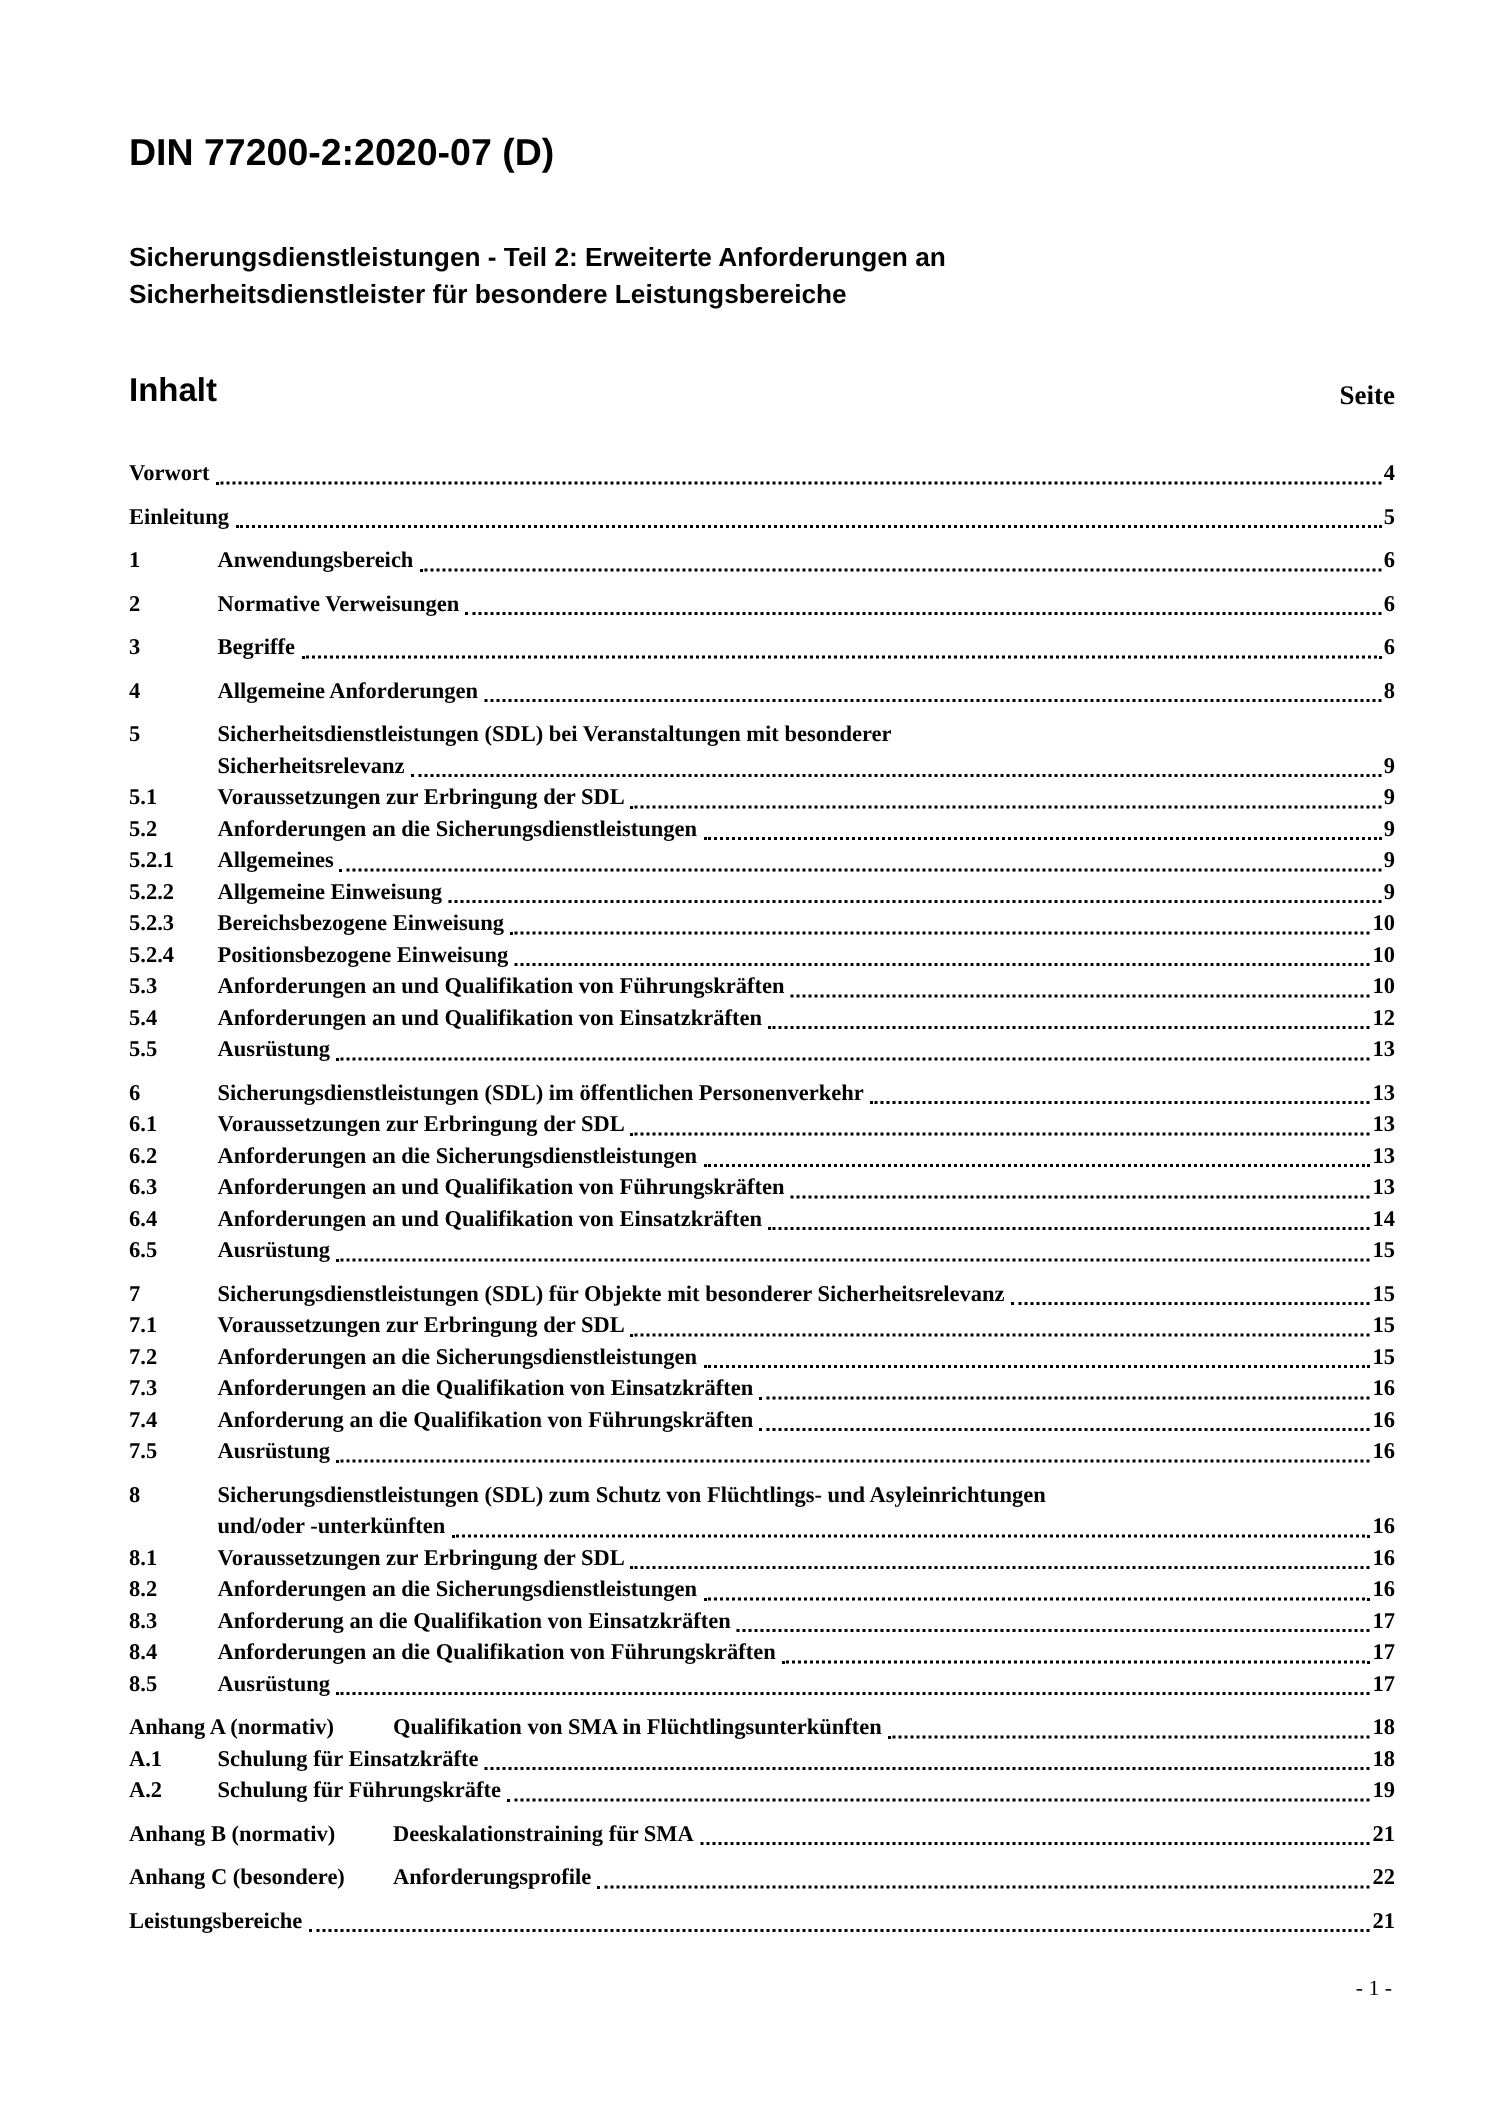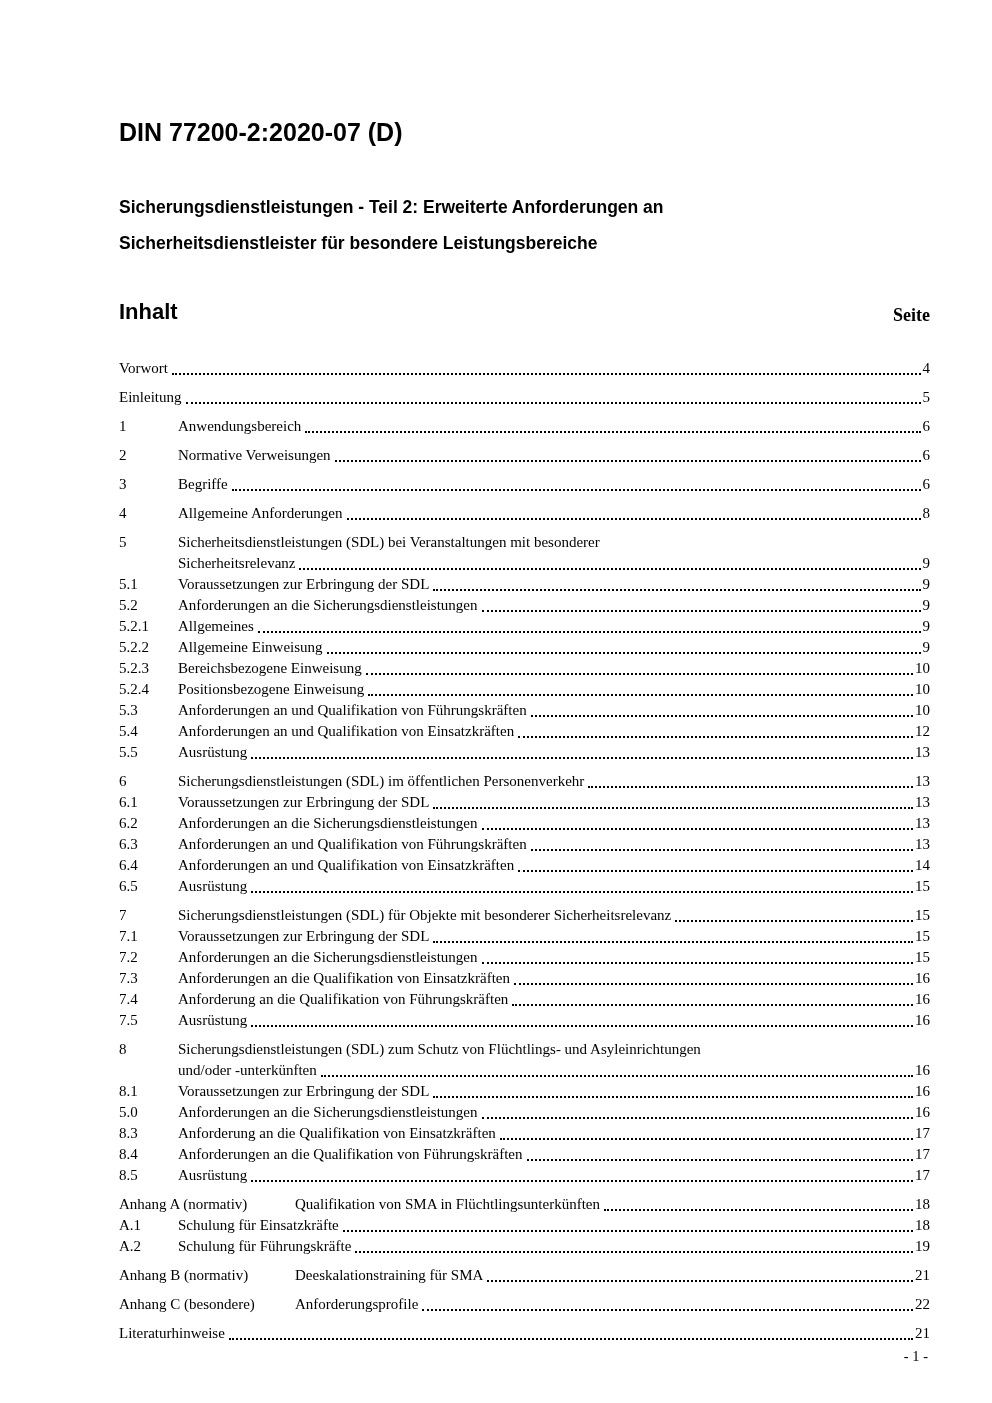--- a/index.html
+++ b/index.html
@@ -6,36 +6,35 @@
   html, body { background: #ffffff; }
   body {
     width: 992px; height: 1403px;
     position: relative;
     color: #000;
     font-family: "Liberation Serif", serif;
     overflow: hidden;
   }
   .page {
     position: absolute; inset: 0;
-    padding: 0 62px 0 119px;
-    margin-top: 30px;
+    padding: 0 62px 0 86px;
   }
   .doc-title {
     margin-top: 88px;
     font-family: "Liberation Sans", sans-serif;
     font-weight: bold;
     font-size: 25px;
     line-height: 29px;
   }
   .doc-subtitle {
     margin-top: 42px;
     font-family: "Liberation Sans", sans-serif;
     font-weight: bold;
     font-size: 17.5px;
-    line-height: 36px;
+    line-height: 25px;
     max-width: 660px;
   }
   .toc-header {
     margin-top: 38px;
     display: flex;
     justify-content: space-between;
     align-items: flex-end;
     text-align: right;
   }
   .toc-heading {
@@ -46,21 +45,21 @@
   }
   .page-col-label {
     font-weight: bold;
     font-size: 18px;
     line-height: 20px;
   }
   .toc-list { margin-top: 33px; }
   .toc-row {
     display: flex;
     font-size: 15px;
-    font-weight: normal;
+    font-weight: bold;
     line-height: 21px;
   }
   .toc-row.gap { margin-top: 8px; }
   .c1 { flex: 0 0 auto; }
   .c1.num { width: 59px; }
   .c1.anhang { width: 176px; }
   .entry-body { flex: 1 1 auto; min-width: 0; }
   .toc-line { display: flex; align-items: flex-end; }
   .toc-label { white-space: nowrap; }
   .dots {
@@ -387,21 +386,21 @@
         <span class="c1 num">8.1</span>
         <div class="entry-body">
           <div class="toc-line">
             <span class="toc-label">Voraussetzungen zur Erbringung der SDL</span>
             <span class="dots"></span>
             <span class="pagenum">16</span>
           </div>
         </div>
       </div>
       <div class="toc-row">
-        <span class="c1 num">5.0</span>
+        <span class="c1 num">8.2</span>
         <div class="entry-body">
           <div class="toc-line">
             <span class="toc-label">Anforderungen an die Sicherungsdienstleistungen</span>
             <span class="dots"></span>
             <span class="pagenum">16</span>
           </div>
         </div>
       </div>
       <div class="toc-row">
         <span class="c1 num">8.3</span>
@@ -479,21 +478,21 @@
           <div class="toc-line">
             <span class="toc-label">Anforderungsprofile</span>
             <span class="dots"></span>
             <span class="pagenum">22</span>
           </div>
         </div>
       </div>
       <div class="toc-row gap">
         <div class="entry-body">
           <div class="toc-line">
-            <span class="toc-label">Literaturhinweise</span>
+            <span class="toc-label">Leistungsbereiche</span>
             <span class="dots"></span>
             <span class="pagenum">21</span>
           </div>
         </div>
       </div>
     </div>
   <div class="footer">- 1 -</div>
 </div>
 
 </body></html>

